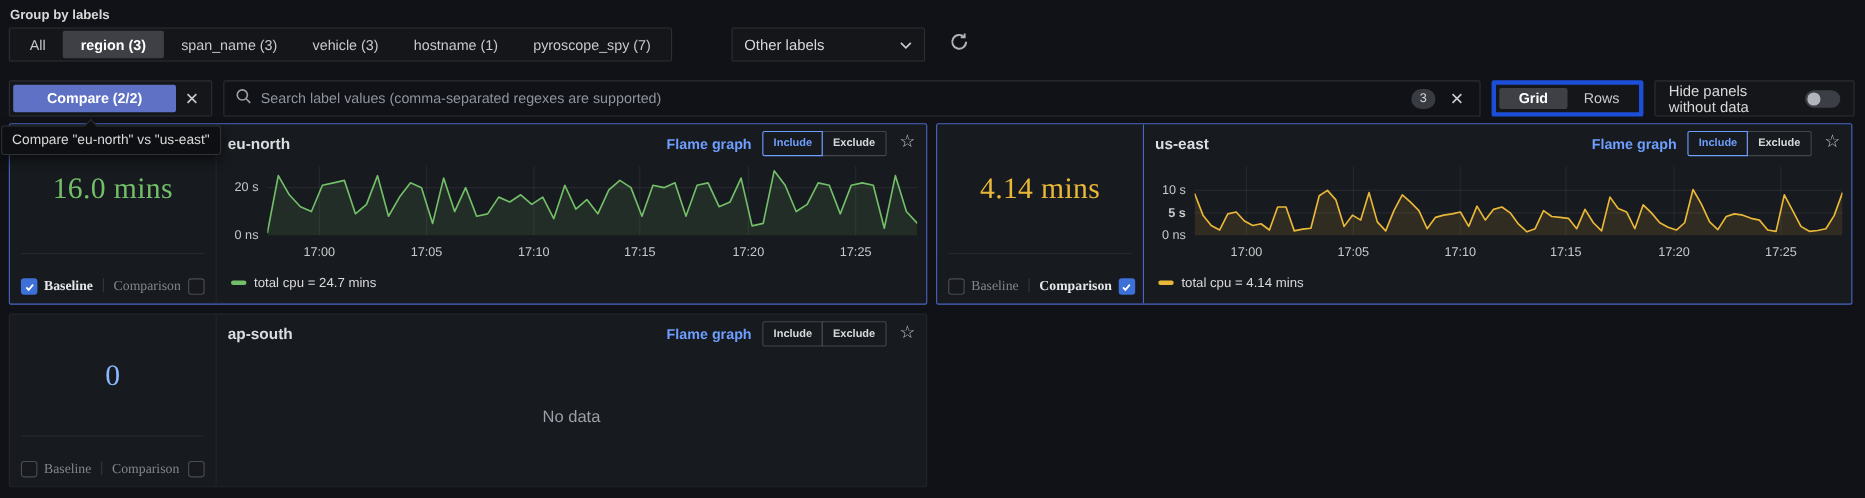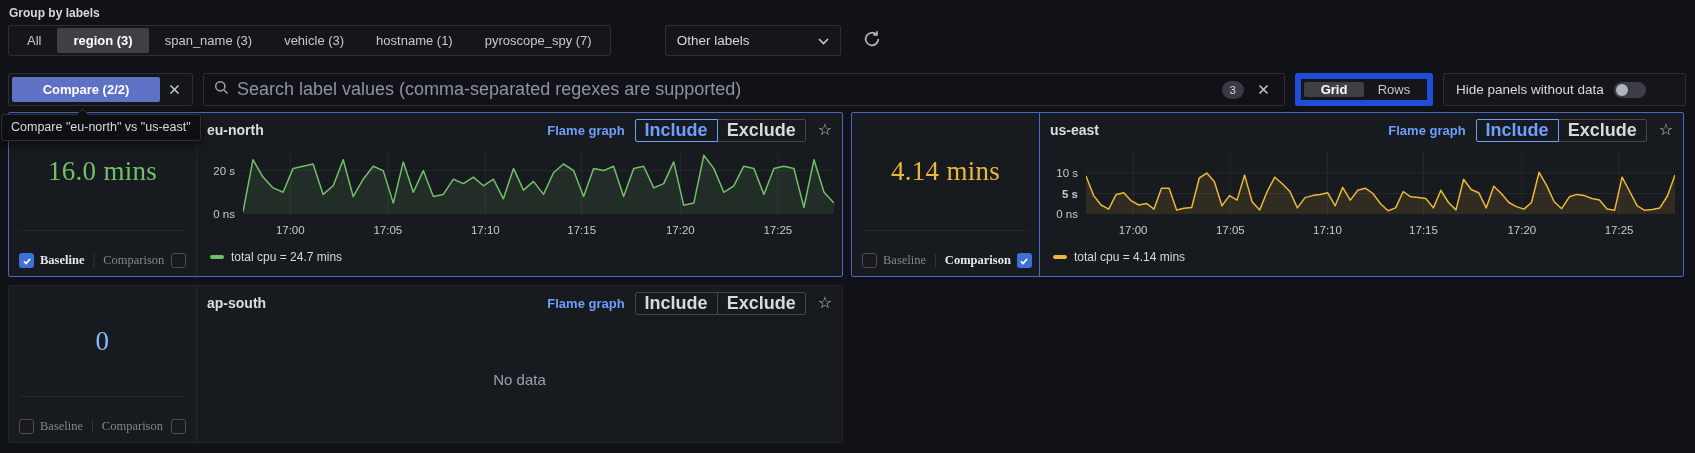--- a/index.html
+++ b/index.html
@@ -21,28 +21,28 @@
   .select { margin-left:54px; width:176px; border:1px solid #2c2e33; background:#141619; border-radius:2px; display:flex; align-items:center; padding:0 11px; font-size:13.5px; color:#d8d9da; }
   .select .lbl { flex:1; }
   .iconbtn { margin-left:16px; width:30px; display:flex; align-items:center; justify-content:center; }
 
   
   .row2 { position:absolute; left:8px; top:73px; width:1678px; height:33px; display:flex; gap:10px; }
   .compare-wrap { width:185px; border:1px solid #2c2e33; background:#141619; border-radius:2px; display:flex; padding:3px; }
   .compare-btn { flex:1; background:#5e71c4; border:none; border-radius:2px; color:#fff; font-weight:700; font-size:13px; font-family:inherit; cursor:pointer; }
   .compare-x { width:29px; display:flex; align-items:center; justify-content:center; cursor:pointer; }
   .search { flex:1; border:1px solid #2c2e33; background:#111217; border-radius:2px; display:flex; align-items:center; padding:0 10px; gap:8px; }
-  .search input { flex:1; background:transparent; border:none; outline:none; color:#3b82f6; font-size:18px; font-family:inherit; }
+  .search input { flex:1; background:transparent; border:none; outline:none; color:#3b82f6; font-size:13px; font-family:inherit; }
   .search input::placeholder { color:#8e949e; }
   .count-badge { background:#383b42; border-radius:10px; padding:2px 8px; font-size:11.5px; color:#d8d9da; line-height:14px; }
   .clear-x { width:22px; display:flex; align-items:center; justify-content:center; cursor:pointer; }
-  .viewtoggle { width:138px; border:6px solid #1d4ed8; background:#141619; border-radius:2px; display:flex; padding:3px; }
+  .viewtoggle { width:138px; border:4px solid #1d4ed8; background:#141619; border-radius:2px; display:flex; padding:3px; }
   .viewtoggle .opt { flex:1; display:flex; align-items:center; justify-content:center; font-size:13px; color:#c7c9cc; border-radius:2px; cursor:pointer; }
   .viewtoggle .opt.active { background:#3e4046; color:#fff; font-weight:700; }
-  .hidepanels { width:243px; border:1px solid #2c2e33; background:#141619; border-radius:2px; display:flex; align-items:center; padding:0 12px; gap:10px; font-size:13.5px; color:#d8d9da; }
+  .hidepanels { width:182px; border:1px solid #2c2e33; background:#141619; border-radius:2px; display:flex; align-items:center; padding:0 12px; gap:10px; font-size:13.5px; color:#d8d9da; }
   .switch { width:32px; height:16px; border-radius:9px; background:#3b3e45; position:relative; flex:none; cursor:pointer; }
   .switch .knob { position:absolute; left:2px; top:2px; width:12px; height:12px; border-radius:50%; background:#b1b4ba; }
 
   
   .tooltip { position:absolute; left:1px; top:114px; z-index:20; background:#0e0f12; border:1px solid #2e3035; border-radius:3px; padding:5px 9px 6px; font-size:12.5px; color:#d8d9da; box-shadow:0 4px 10px rgba(0,0,0,.55); white-space:nowrap; }
   .tooltip::before { content:""; position:absolute; top:-5px; left:76px; width:8px; height:8px; background:#0e0f12; border-left:1px solid #2e3035; border-top:1px solid #2e3035; transform:rotate(45deg); }
 
   
   .panels { position:absolute; left:8px; top:112px; display:grid; grid-template-columns:835px 833px; grid-template-rows:165px 158px; gap:8px; }
   .group { display:flex; background:#171a1e; border:1px solid #24262b; border-radius:2px; overflow:hidden; }
@@ -56,21 +56,21 @@
   .checkbox { width:15px; height:15px; border-radius:3px; flex:none; cursor:pointer; }
   .checkbox.checked { background:#3d71d9; display:flex; align-items:center; justify-content:center; }
   .checkbox.unchecked { background:#17191e; border:1px solid #4a4d53; }
   .metric-footer .push { margin-left:auto; }
 
   .chart-col { flex:1; display:flex; flex-direction:column; min-width:0; }
   .panel-header { height:30px; display:flex; align-items:center; padding:4px 10px 0; gap:8px; }
   .panel-title { font-size:14px; font-weight:700; color:#dcdde0; margin-right:auto; }
   .flame-link { color:#6e9fff; font-size:13px; font-weight:600; cursor:pointer; margin-right:2px; }
   .ie-group { display:flex; }
-  .ie-btn { font-size:18px; font-weight:600; padding:2px 9px; border:1px solid #44464d; color:#d8d9da; line-height:17px; background:transparent; font-family:inherit; cursor:pointer; }
+  .ie-btn { font-size:10px; font-weight:600; padding:2px 9px; border:1px solid #44464d; color:#d8d9da; line-height:17px; background:transparent; font-family:inherit; cursor:pointer; }
   .ie-btn.include { border-radius:2px 0 0 2px; }
   .ie-btn.exclude { border-radius:0 2px 2px 0; margin-left:-1px; }
   .ie-btn.active { border-color:#6e9fff; color:#6e9fff; position:relative; z-index:1; }
   .star { font-size:16px; color:#c7c9cc; margin-left:4px; cursor:pointer; line-height:1; }
 
   .chart-body { flex:1; position:relative; }
   .plot { position:absolute; left:46px; right:8px; top:8px; bottom:62px; }
   .plot svg { display:block; }
   .grid { stroke:rgba(204,204,220,0.08); stroke-width:1; }
   .ylabel { position:absolute; left:0; width:38px; text-align:right; font-size:11.5px; color:#c7c9cc; line-height:16px; }

